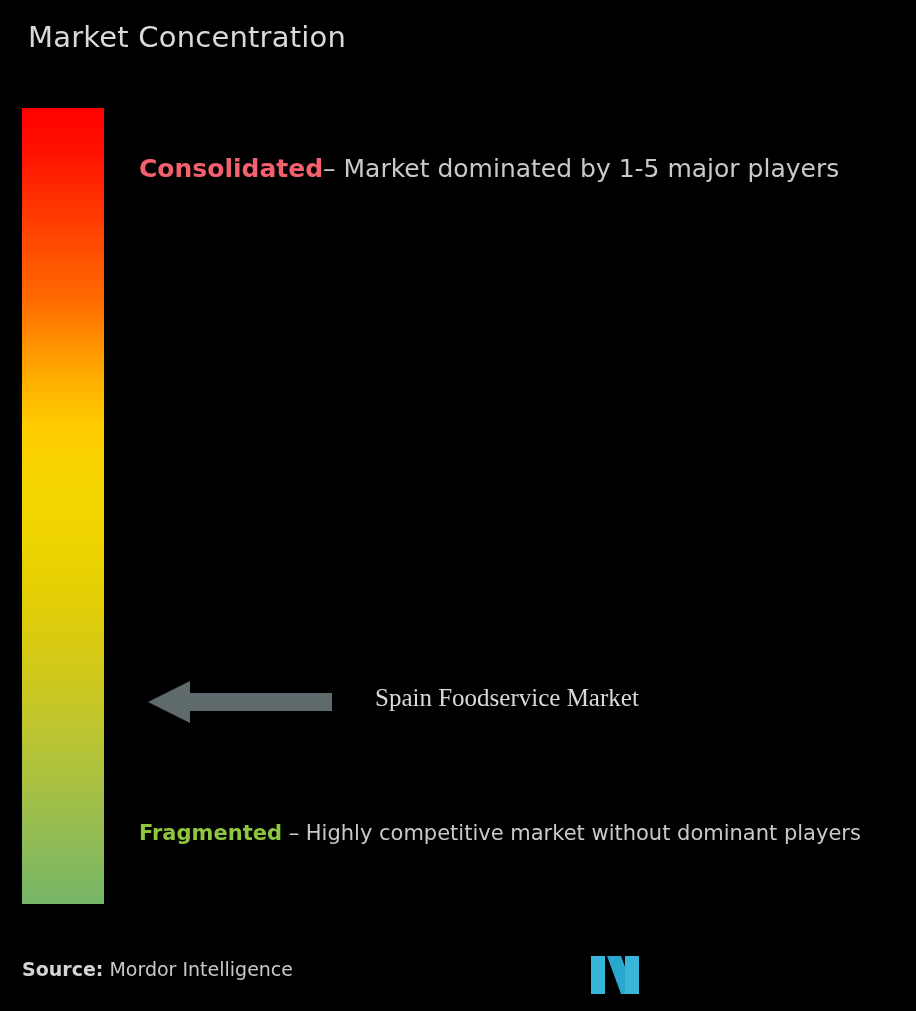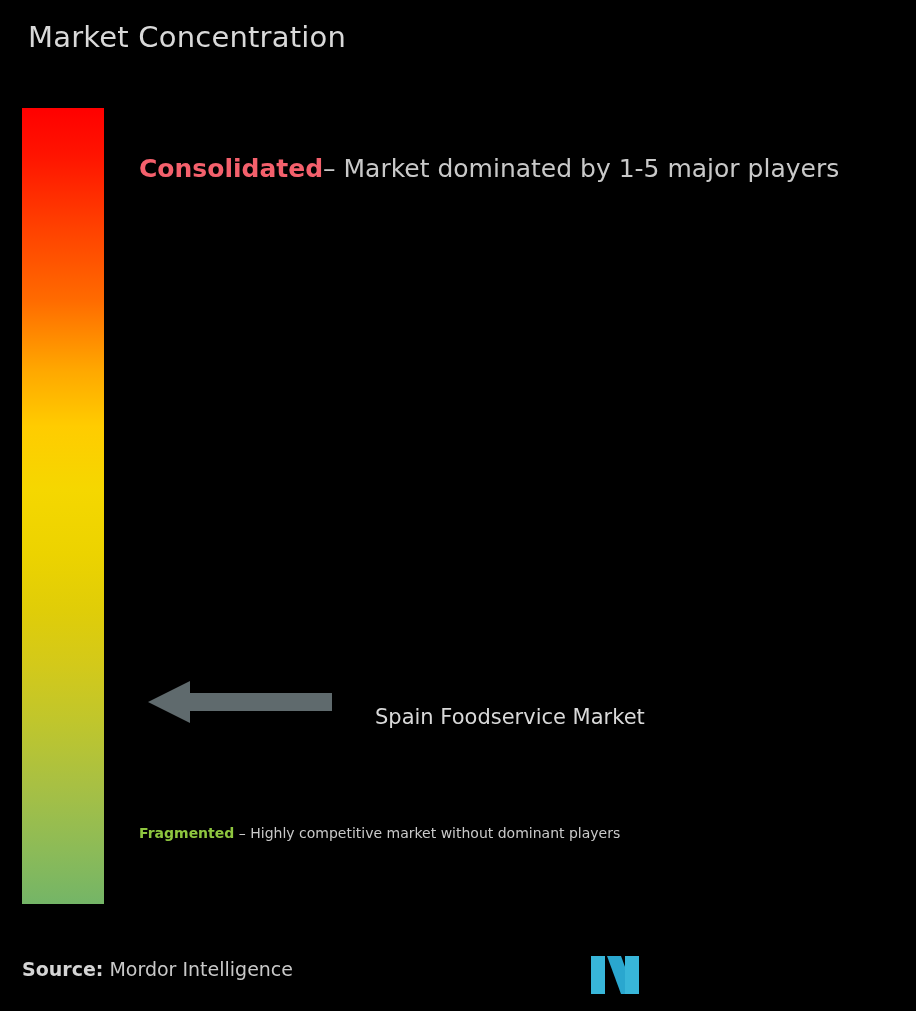--- a/index.html
+++ b/index.html
@@ -70,32 +70,33 @@
     left: 148px;
     top: 675px;
     width: 184px;
     height: 54px;
   }
   .arrow-wrap svg { display: block; }
 
   .arrow-label {
     position: absolute;
     left: 375px;
-    top: 705px;
-    font-size: 21px;
+    top: 684px;
+    font-size: 25px;
     color: #d9d9d9;
     white-space: nowrap;
+    font-family: Liberation Serif, serif;
   }
 
   .legend-bottom {
     position: absolute;
     left: 139px;
     top: 803px;
     width: 730px;
-    font-size: 14px;
+    font-size: 21px;
     line-height: 60px;
   }
   .legend-bottom .kw {
     color: #8ec63f;
     font-weight: bold;
   }
   .legend-bottom .desc {
     color: #c9c9c9;
   }
 

